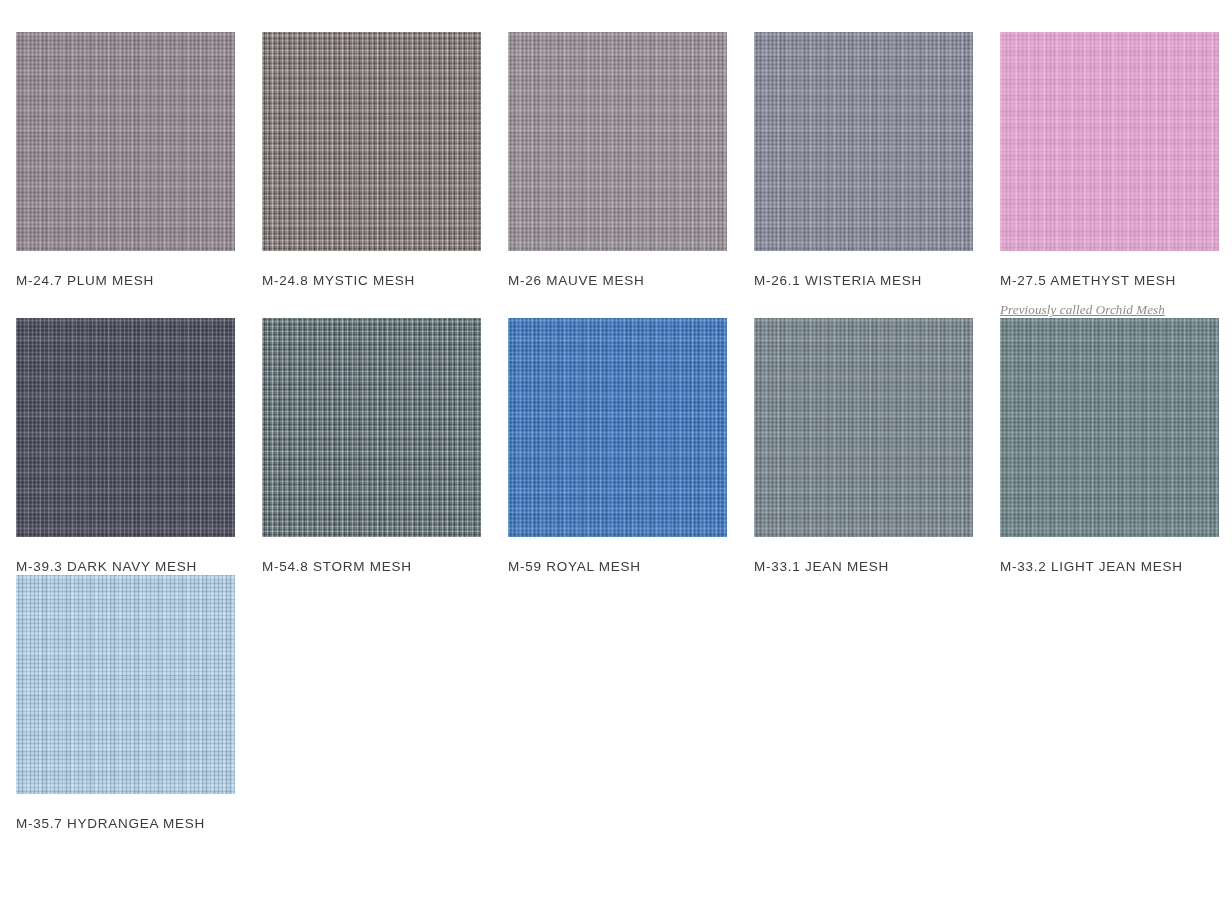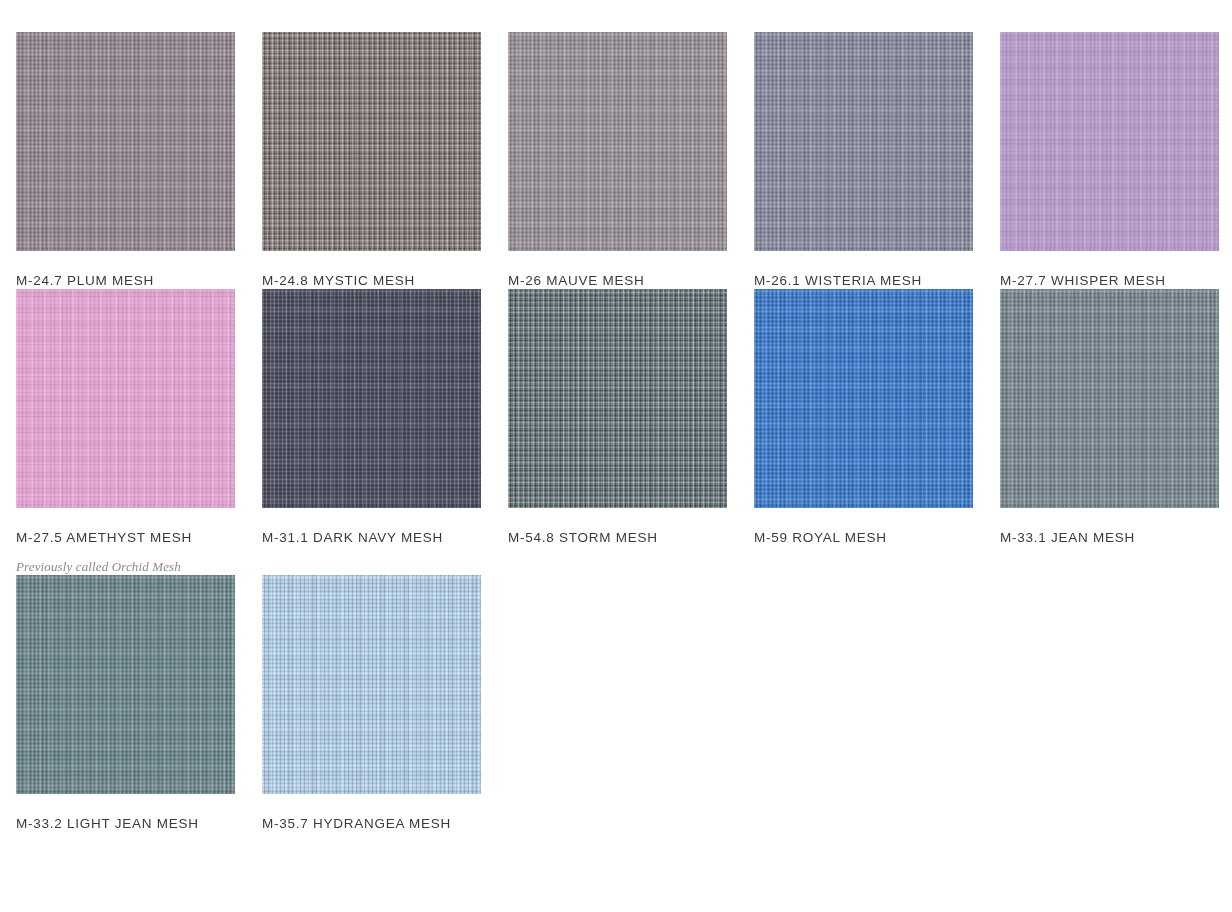--- a/index.html
+++ b/index.html
@@ -164,20 +164,21 @@
 
   .chip-note {
     margin-top: 13px;
     font-family: "Liberation Serif", serif;
     font-style: italic;
     font-size: 13px;
     letter-spacing: 0.01em;
     color: #8d8a86;
     line-height: 1.2;
     white-space: nowrap;
+    text-decoration: underline;
   }
 </style>
 </head>
 <body>
 
 <div class="sheet">
   <div class="swatch-grid" id="swatch-grid">
       <div class="swatch-cell row-0">
         <div class="chip" style="background-color: rgb(155, 141, 151);"></div>
         <div class="chip-label">M-24.7 PLUM MESH</div>
@@ -188,31 +189,27 @@
       </div>
       <div class="swatch-cell row-0">
         <div class="chip" style="background-color: rgb(160, 150, 159);"></div>
         <div class="chip-label">M-26 MAUVE MESH</div>
       </div>
       <div class="swatch-cell row-0">
         <div class="chip" style="background-color: rgb(143, 144, 165);"></div>
         <div class="chip-label">M-26.1 WISTERIA MESH</div>
       </div>
       <div class="swatch-cell row-1">
-        <div class="chip fine" style="background-color: rgb(187, 159, 210);"></div>
-        <div class="chip-label">M-27.7 WHISPER MESH</div>
-      </div>
-      <div class="swatch-cell row-1">
         <div class="chip fine" style="background-color: rgb(234, 169, 215);"></div>
         <div class="chip-label">M-27.5 AMETHYST MESH</div>
         <div class="chip-note">Previously called Orchid Mesh</div>
       </div>
       <div class="swatch-cell row-1">
         <div class="chip" style="background-color: rgb(77, 78, 98);"></div>
-        <div class="chip-label">M-31.1 DARK NAVY MESH</div>
+        <div class="chip-label">M-39.3 DARK NAVY MESH</div>
       </div>
       <div class="swatch-cell row-1">
         <div class="chip coarse" style="background-color: rgb(107, 123, 128);"></div>
         <div class="chip-label">M-54.8 STORM MESH</div>
       </div>
       <div class="swatch-cell row-1">
         <div class="chip" style="background-color: rgb(61, 127, 212);"></div>
         <div class="chip-label">M-59 ROYAL MESH</div>
       </div>
       <div class="swatch-cell row-1">

